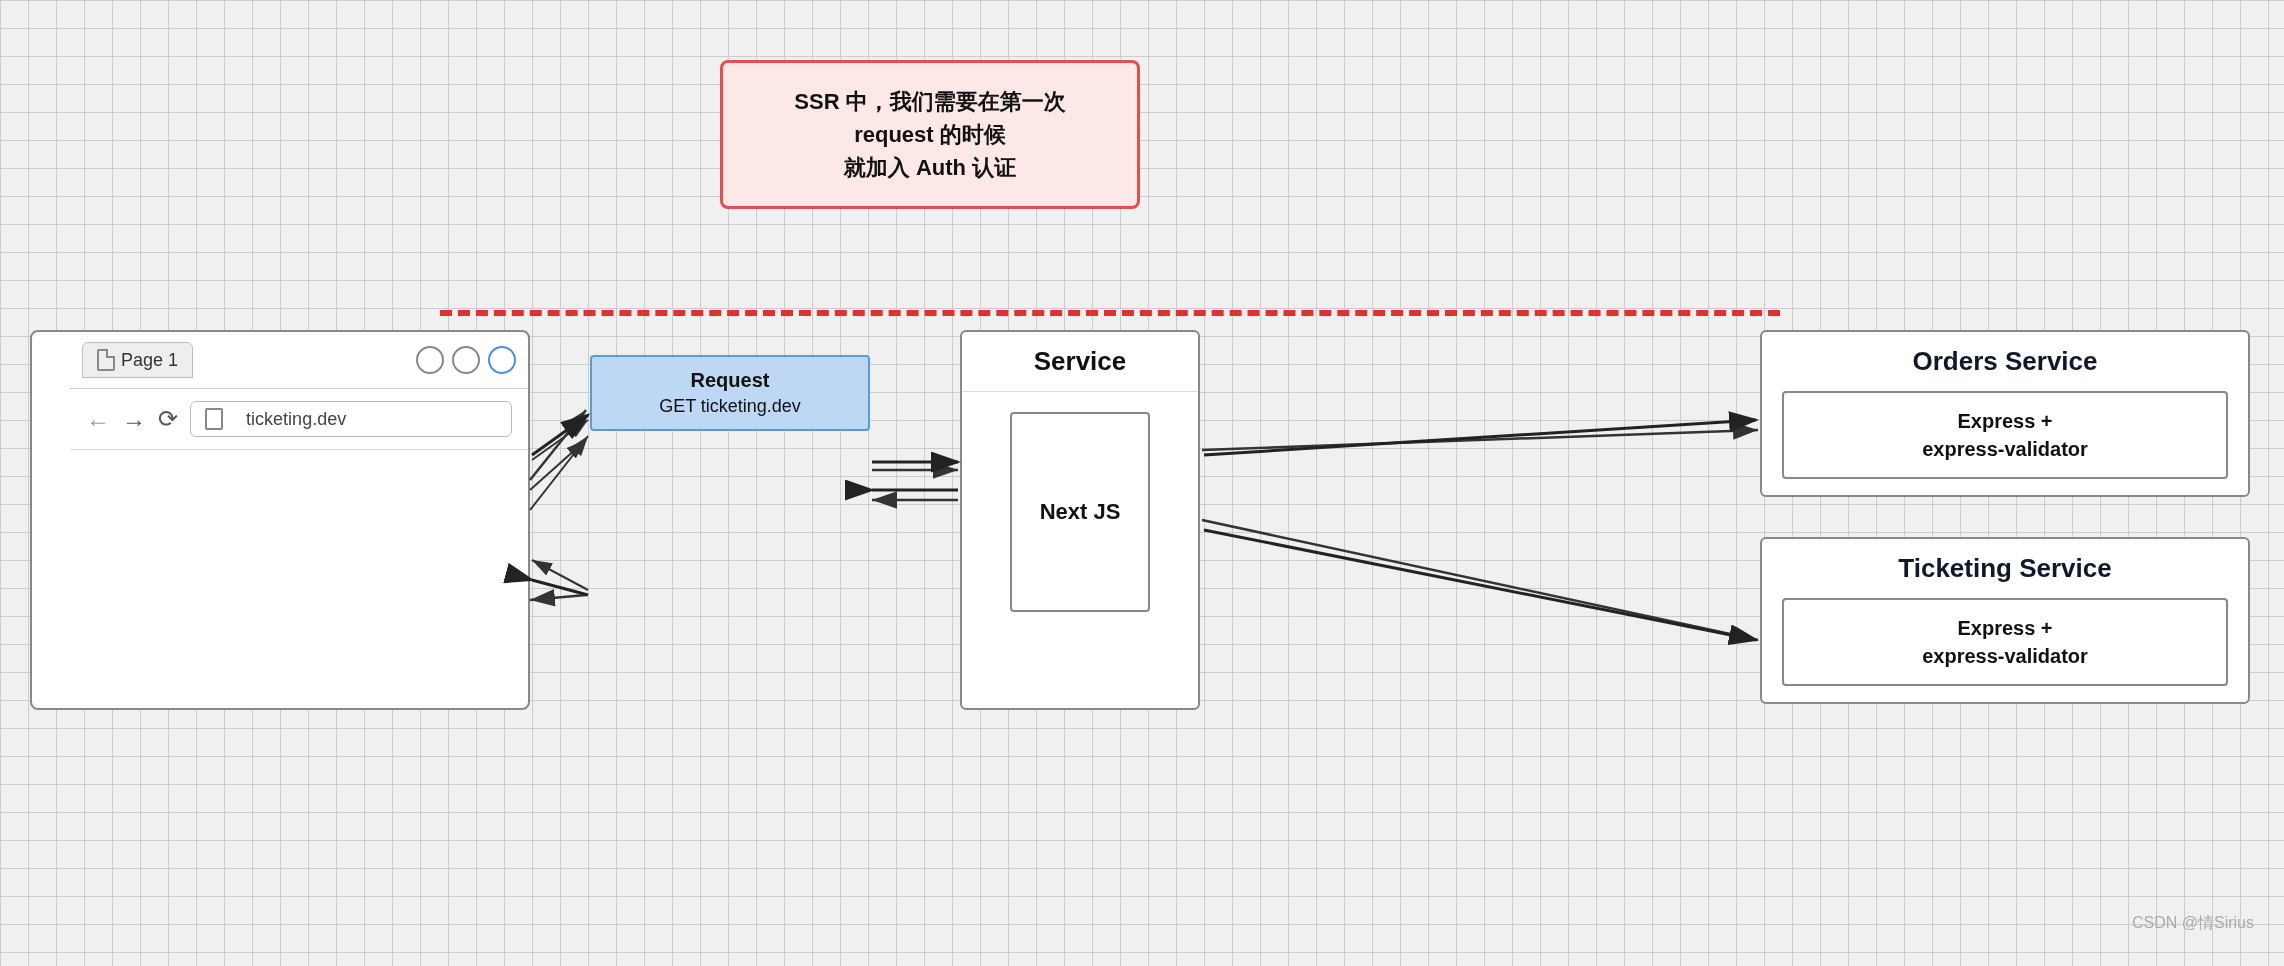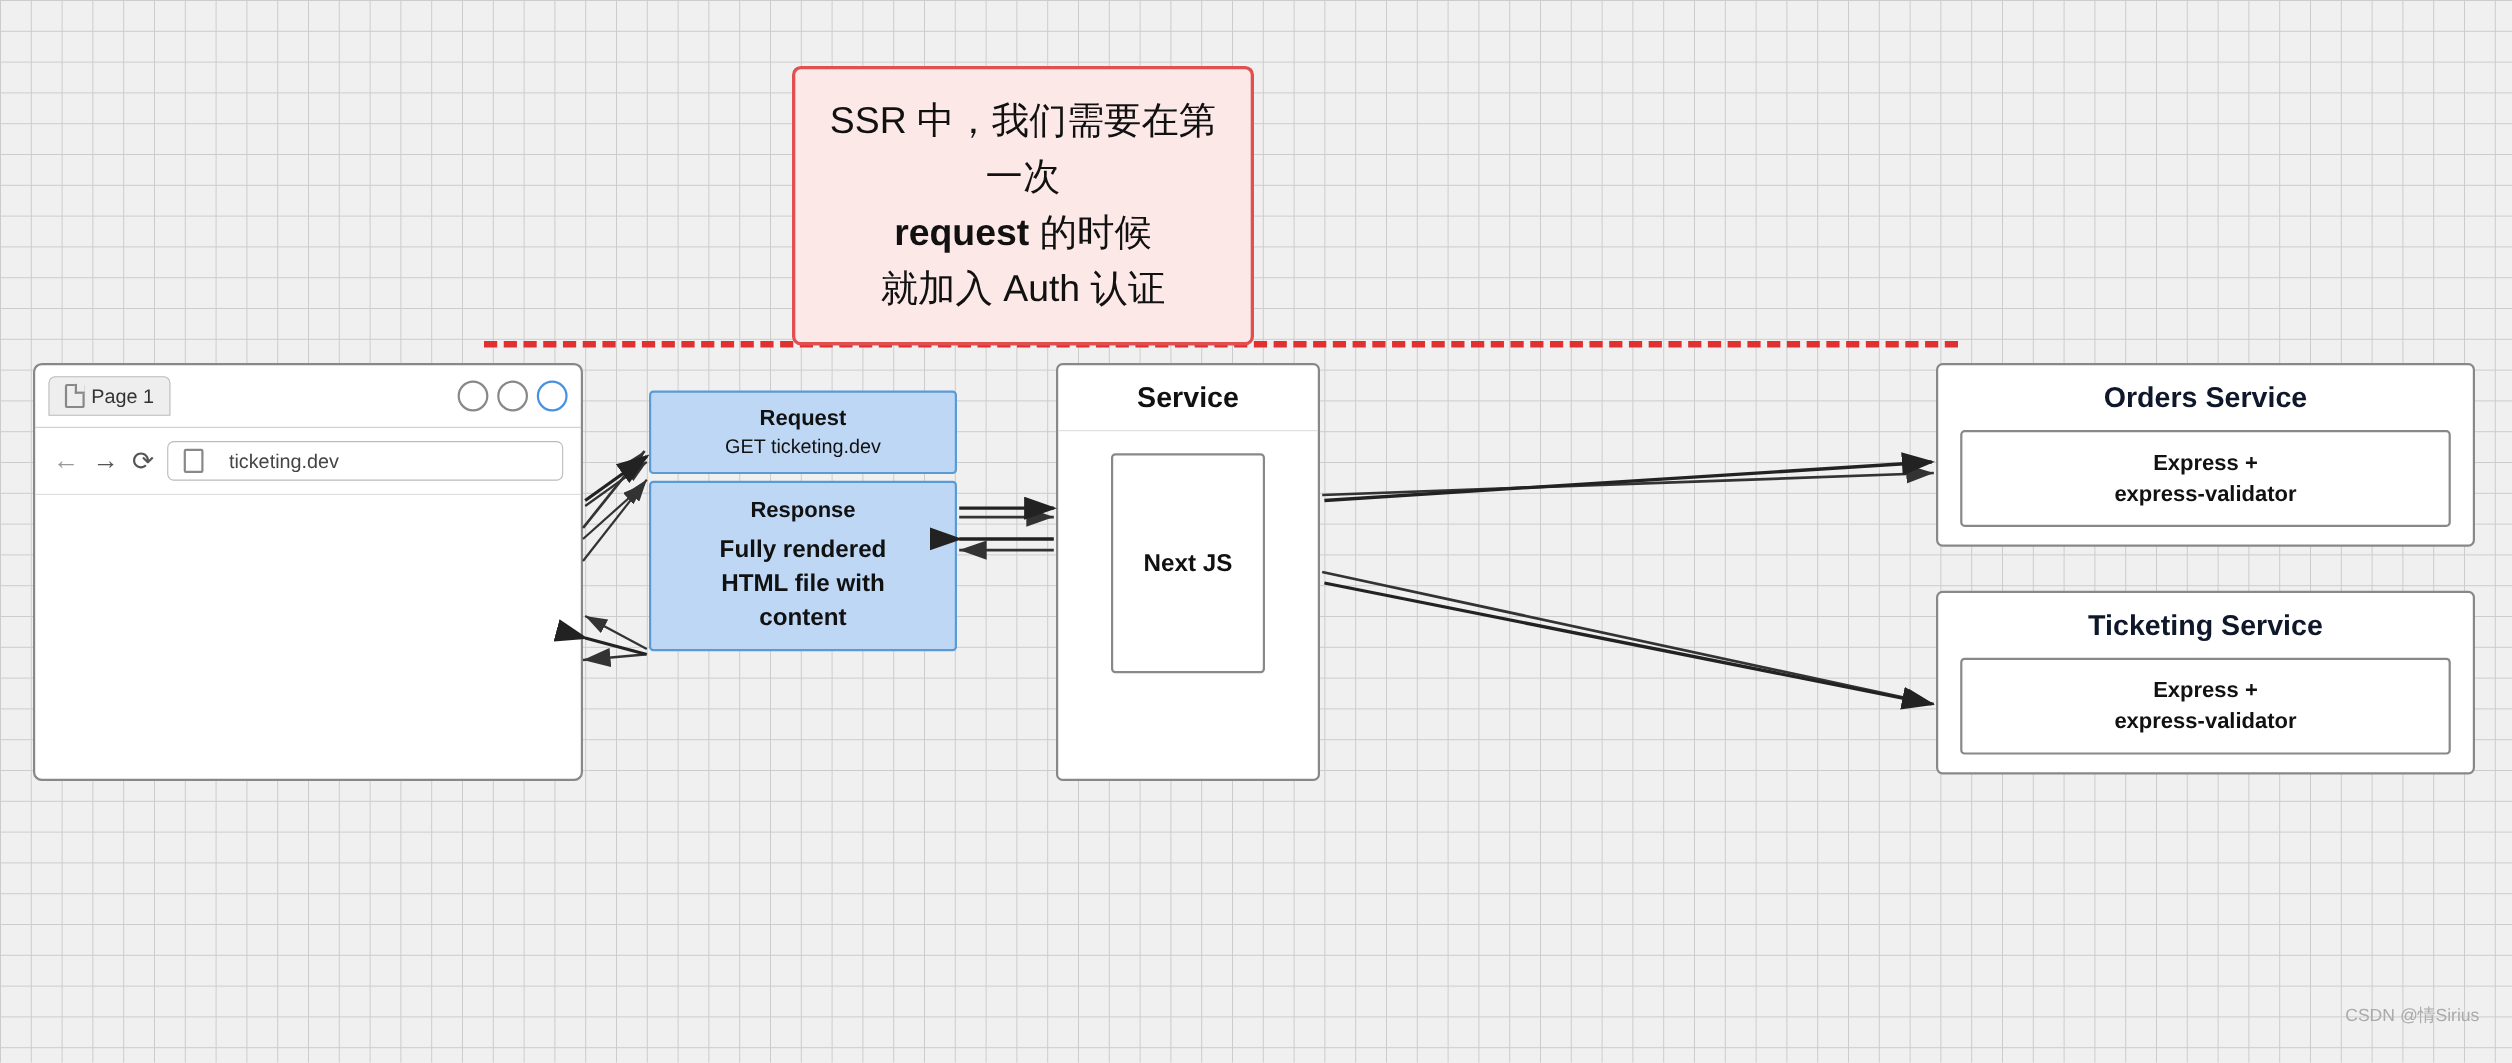--- a/index.html
+++ b/index.html
@@ -23,22 +23,22 @@
       left: 720px;
       width: 420px;
       background: #fde8e8;
       border: 3px solid #e05050;
       border-radius: 8px;
       text-align: center;
       padding: 22px 18px;
       z-index: 10;
     }
     .callout-box .callout-text {
-      font-size: 34px;
-      font-weight: normal;
+      font-size: 22px;
+      font-weight: bold;
       line-height: 1.5;
       color: #111;
     }
 
     
     .dashed-line {
       position: absolute;
       top: 310px;
       left: 440px;
       width: 1340px;
@@ -51,20 +51,21 @@
     .browser {
       position: absolute;
       top: 330px;
       left: 30px;
       width: 500px;
       height: 380px;
       background: white;
       border: 2px solid #888;
       border-radius: 8px;
       z-index: 6;
+      padding-left: 38px;
     }
     .browser-titlebar {
       display: flex;
       align-items: center;
       padding: 10px 12px;
       border-bottom: 1px solid #ccc;
       gap: 10px;
     }
     .browser-tab {
       display: flex;
@@ -314,24 +315,20 @@
       <span>ticketing.dev</span>
     </div>
   </div>
 </div>
 
 <div class="req-resp-block">
   <div class="req-box">
     <div class="label">Request</div>
     <div class="sublabel">GET ticketing.dev</div>
   </div>
-  <div class="resp-box">
-    <div class="label">Response</div>
-    <div class="content">Fully rendered<br>HTML file with<br>content</div>
-  </div>
 </div>
 
 <div class="client-box">
   <div class="client-title">Service</div>
   <div class="client-inner">Next JS</div>
 </div>
 
 <div class="services-area">
   <div class="service-group">
     <div class="service-outer">

